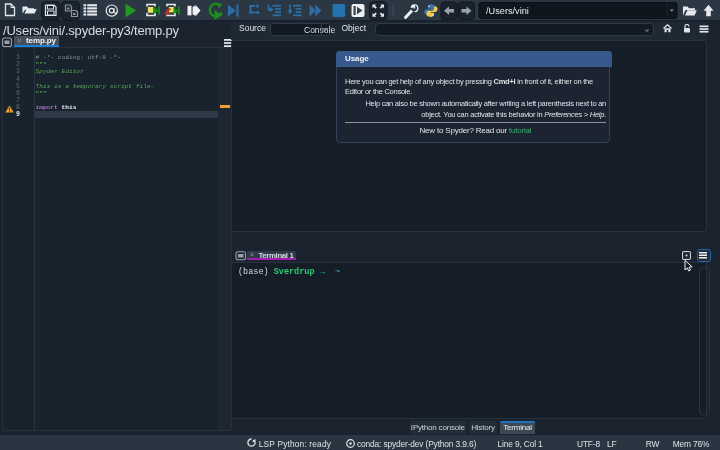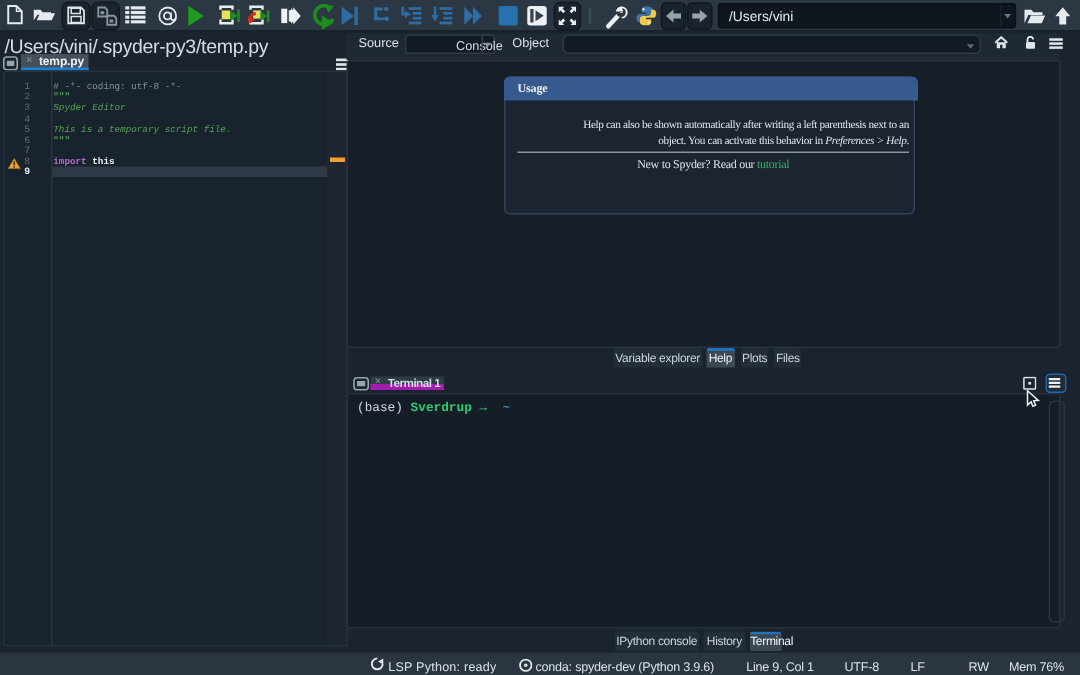--- a/index.html
+++ b/index.html
@@ -23,33 +23,33 @@
 #code { position:absolute; left:34.5px; top:7px; width:183px;
   font-family:"Liberation Mono", monospace; font-size:6.2px; line-height:7.17px; color:#d7dce2; white-space:pre; }
 .cl { height:7.17px; }
 #scrollflag { position:absolute; left:217px; top:0; width:13px; height:384px; background:#1d2631; }
 
 #rightpane { left:228px; top:22px; width:484px; height:412px; }
 #helpctl { left:3px; top:0; width:476px; height:18px; background:#1f2934; }
 .field { position:absolute; background:#121a24; border:1px solid #2f3a46; }
 #helpbody { left:3px; top:18px; width:476px; height:192px; background:#161e28; border:1px solid #273140; border-radius:2px; }
 #usage { position:absolute; left:104px; top:10px; width:274px; height:92px;
-  background:#1b2430; border:1px solid #33435e; border-radius:4px;font-family:Liberation Serif, serif; }
+  background:#1b2430; border:1px solid #33435e; border-radius:4px; }
 #usagehdr { position:absolute; left:-1px; top:-1px; width:276px; height:16px; background:#375a8e;
   border-radius:4px 4px 0 0; color:#eef1f4; font-size:8px; font-weight:bold; line-height:16.5px; padding-left:9px; letter-spacing:-0.1px; }
 #usagetxt { position:absolute; left:8px; top:24.5px; width:261px; color:#dfe4e9; font-size:7.5px; line-height:10.5px; letter-spacing:-0.25px; white-space:nowrap; }
 
 #helptabs { left:0; top:209px; width:484px; height:14px; }
 .stab { position:absolute; top:1px; height:13px; line-height:13px; background:#232d38; color:#ccd3db;
   font-size:8px; border-radius:2px 2px 0 0; text-align:center; white-space:nowrap; letter-spacing:-0.2px; }
 .stab.sel { background:#3c4955; color:#f0f3f6; border-top:2px solid #1f74bd; line-height:10px; }
 
 #termhdr { left:0; top:223px; width:484px; height:17px; }
 #termtab { position:absolute; left:18.5px; top:5.5px; width:49.5px; height:9.5px; background:#2e3a47;
-  border-bottom:4px solid #a21caf; color:#d5dbe2; font-size:8px; font-weight:bold; }
+  border-bottom:2px solid #a21caf; color:#d5dbe2; font-size:8px; font-weight:bold; }
 #termbody { left:3px; top:240px; width:476px; height:156.5px; background:#151d27; border:1px solid #273140; border-radius:2px;
   font-family:"Liberation Mono", monospace; font-size:8.5px; }
 
 #bottabs { left:0; top:398px; width:484px; height:14px; }
 
 #statusbar { left:0; top:434px; width:720px; height:16px; background:#2a3541; border-top:1px solid #19222c; }
 .st { position:absolute; top:3.5px; color:#dbe1e7; font-size:8.4px; letter-spacing:-0.15px; white-space:nowrap; }
 </style>
 </head>
 <body>
@@ -266,33 +266,28 @@
           <rect x="0.5" y="3.2" width="9" height="1.7"></rect>
           <rect x="0.5" y="5.9" width="9" height="1.7"></rect>
         </g>
       </svg>
     </div>
 
     <div class="abs" id="helpbody">
       <div id="usage">
         <div id="usagehdr">Usage</div>
         <div id="usagetxt">
+          <div>Here you can get help of any object by pressing <b>Cmd+I</b> in front of it, either on the<br>Editor or the Console.</div>
           <div style="margin-top:1.5px;text-align:right;">Help can also be shown automatically after writing a left parenthesis next to an<br>object. You can activate this behavior in <i>Preferences &gt; Help</i>.</div>
           <div style="margin-top:1.5px;border-top:1px solid #8a94a0;"></div>
           <div style="margin-top:3.5px;text-align:center;font-size:8px;letter-spacing:-0.2px;">New to Spyder? Read our <span style="color:#3dae6e;">tutorial</span></div>
         </div>
       </div>
     </div>
 
-    <div class="abs" id="helptabs">
-      <span class="stab" style="left:181.3px;width:58.3px;">Variable explorer</span>
-      <span class="stab sel" style="left:243px;width:18.5px;">Help</span>
-      <span class="stab" style="left:265.7px;width:18.7px;">Plots</span>
-      <span class="stab" style="left:288.2px;width:18.1px;">Files</span>
-    </div>
 
     <div class="abs" id="termhdr">
       <svg width="12" height="10" style="position:absolute;left:6.5px;top:5.7px;">
         <rect x="1" y="0.8" width="9.5" height="8" rx="2" fill="none" stroke="#98a2ac" stroke-width="1.1"></rect>
         <rect x="3" y="3" width="5.5" height="3.5" fill="#98a2ac"></rect>
       </svg>
       <div id="termtab">
           <span style="color:#7a8591;font-size:6.5px;position:absolute;left:3.5px;top:0.5px;">×</span>
           <span style="position:absolute;left:12px;top:0.5px;letter-spacing:-0.35px;font-size:7.8px;">Terminal 1</span>
         </div>
@@ -318,34 +313,34 @@
     </div>
 
     <div class="abs" id="termbody">
       <div style="position:absolute;left:466.5px;top:4px;width:11px;height:148px;border:1px solid #2a3540;border-radius:4px;"></div>
       <div style="position:absolute;left:6px;top:4px;white-space:pre;"><span style="color:#d3d8de;margin-top:20px;">(base) </span><span style="color:#2ecc71;font-weight:bold;">Sverdrup </span><span style="color:#2ecc71;">→</span><span>  </span><span style="color:#45b5dd;">~</span></div>
     </div>
 
     <div class="abs" id="bottabs">
       <span class="stab" style="left:181.9px;width:55.9px;">IPython console</span>
       <span class="stab" style="left:240.9px;width:28.1px;">History</span>
-      <span class="stab sel" style="left:272.1px;width:21px;">Terminal</span>
+      <span class="stab sel" style="left:272.1px;width:35px;">Terminal</span>
     </div>
   </div>
 
   <div class="abs" id="statusbar">
     <svg width="9" height="10" style="position:absolute;left:246.5px;top:3px;">
       <path d="M4.5 1 a3.6 3.6 0 1 0 3.6 3.6" fill="none" stroke="#dfe4e9" stroke-width="1.3"></path>
       <path d="M8.5 1 l0 4 -3.5 -2 z" fill="#dfe4e9"></path>
     </svg>
     <span class="st" style="left:258.8px;letter-spacing:0.15px;">LSP Python: ready</span>
     <svg width="9" height="9" style="position:absolute;left:345.5px;top:3.5px;">
       <circle cx="4.5" cy="4.5" r="3.8" fill="none" stroke="#dfe4e9" stroke-width="1.2"></circle>
       <circle cx="4.5" cy="4.5" r="1.2" fill="#dfe4e9"></circle>
     </svg>
     <span class="st" style="left:357px;">conda: spyder-dev (Python 3.9.6)</span>
     <span class="st" style="left:497.5px;">Line 9, Col 1</span>
-    <span class="st" style="left:563px;">UTF-8</span>
+    <span class="st" style="left:577px;">UTF-8</span>
     <span class="st" style="left:607px;">LF</span>
     <span class="st" style="left:645.7px;">RW</span>
     <span class="st" style="left:672.7px;">Mem 76%</span>
   </div>
 </div>
 
 </body></html>

